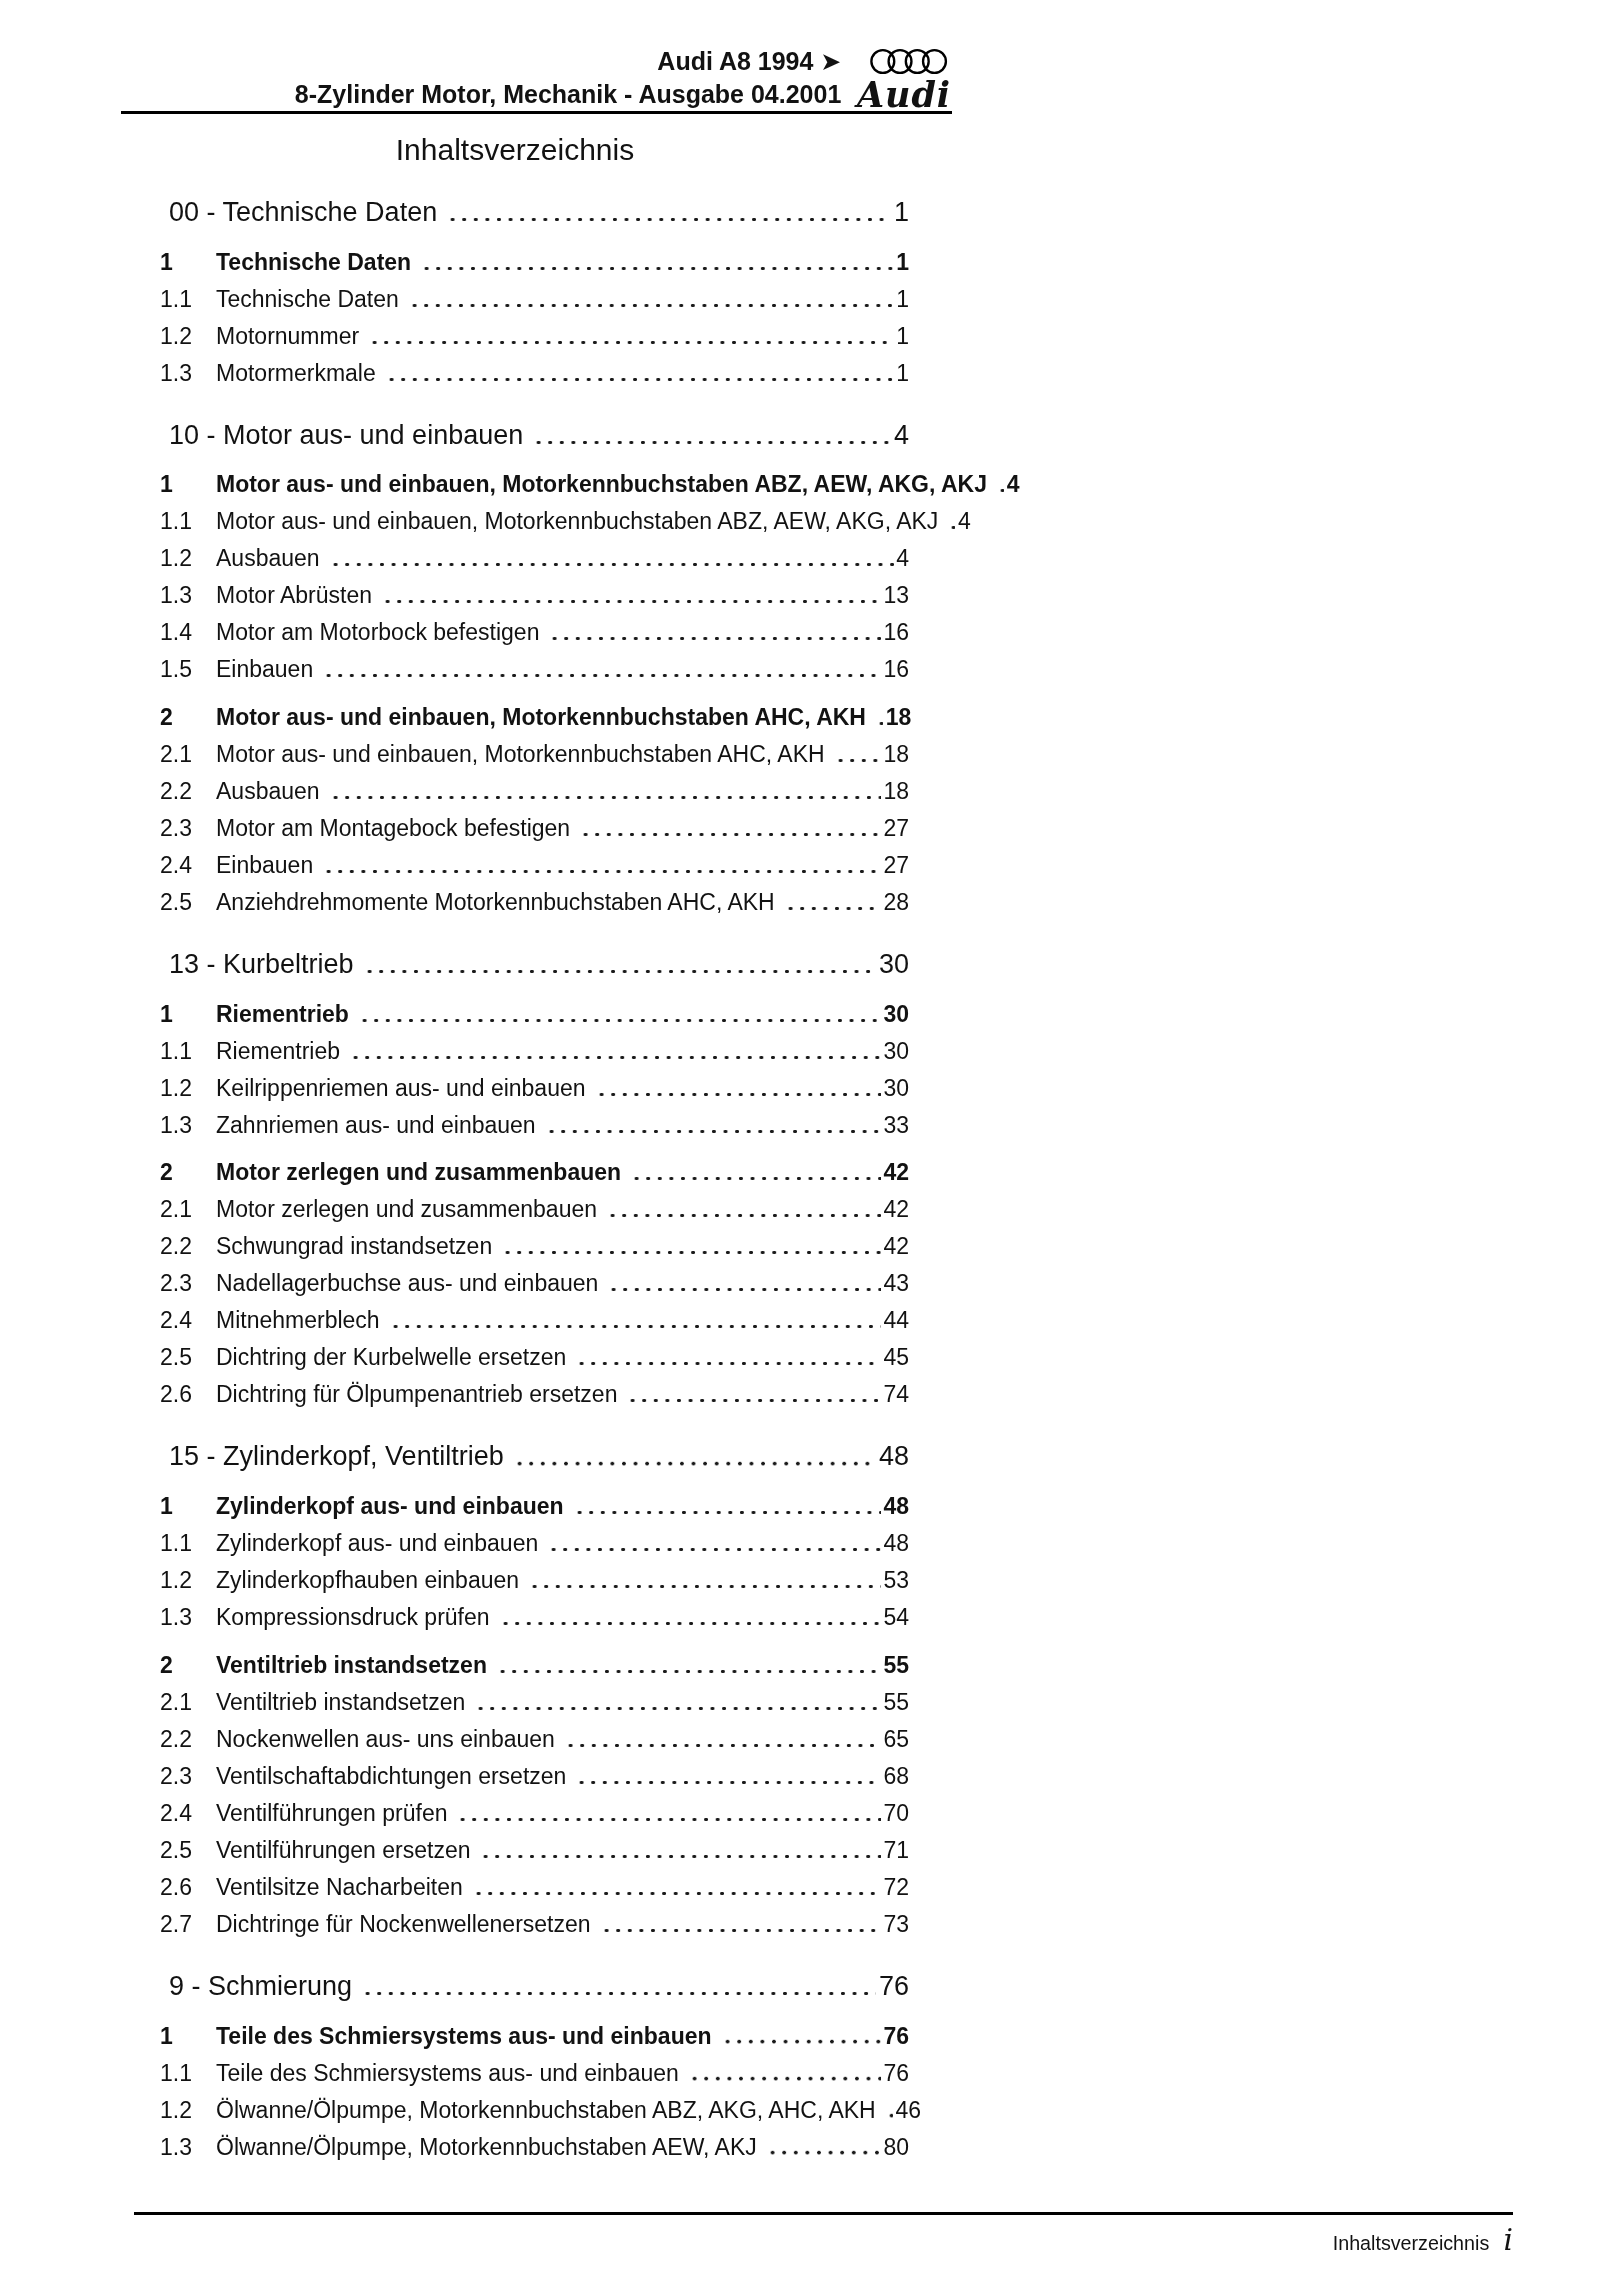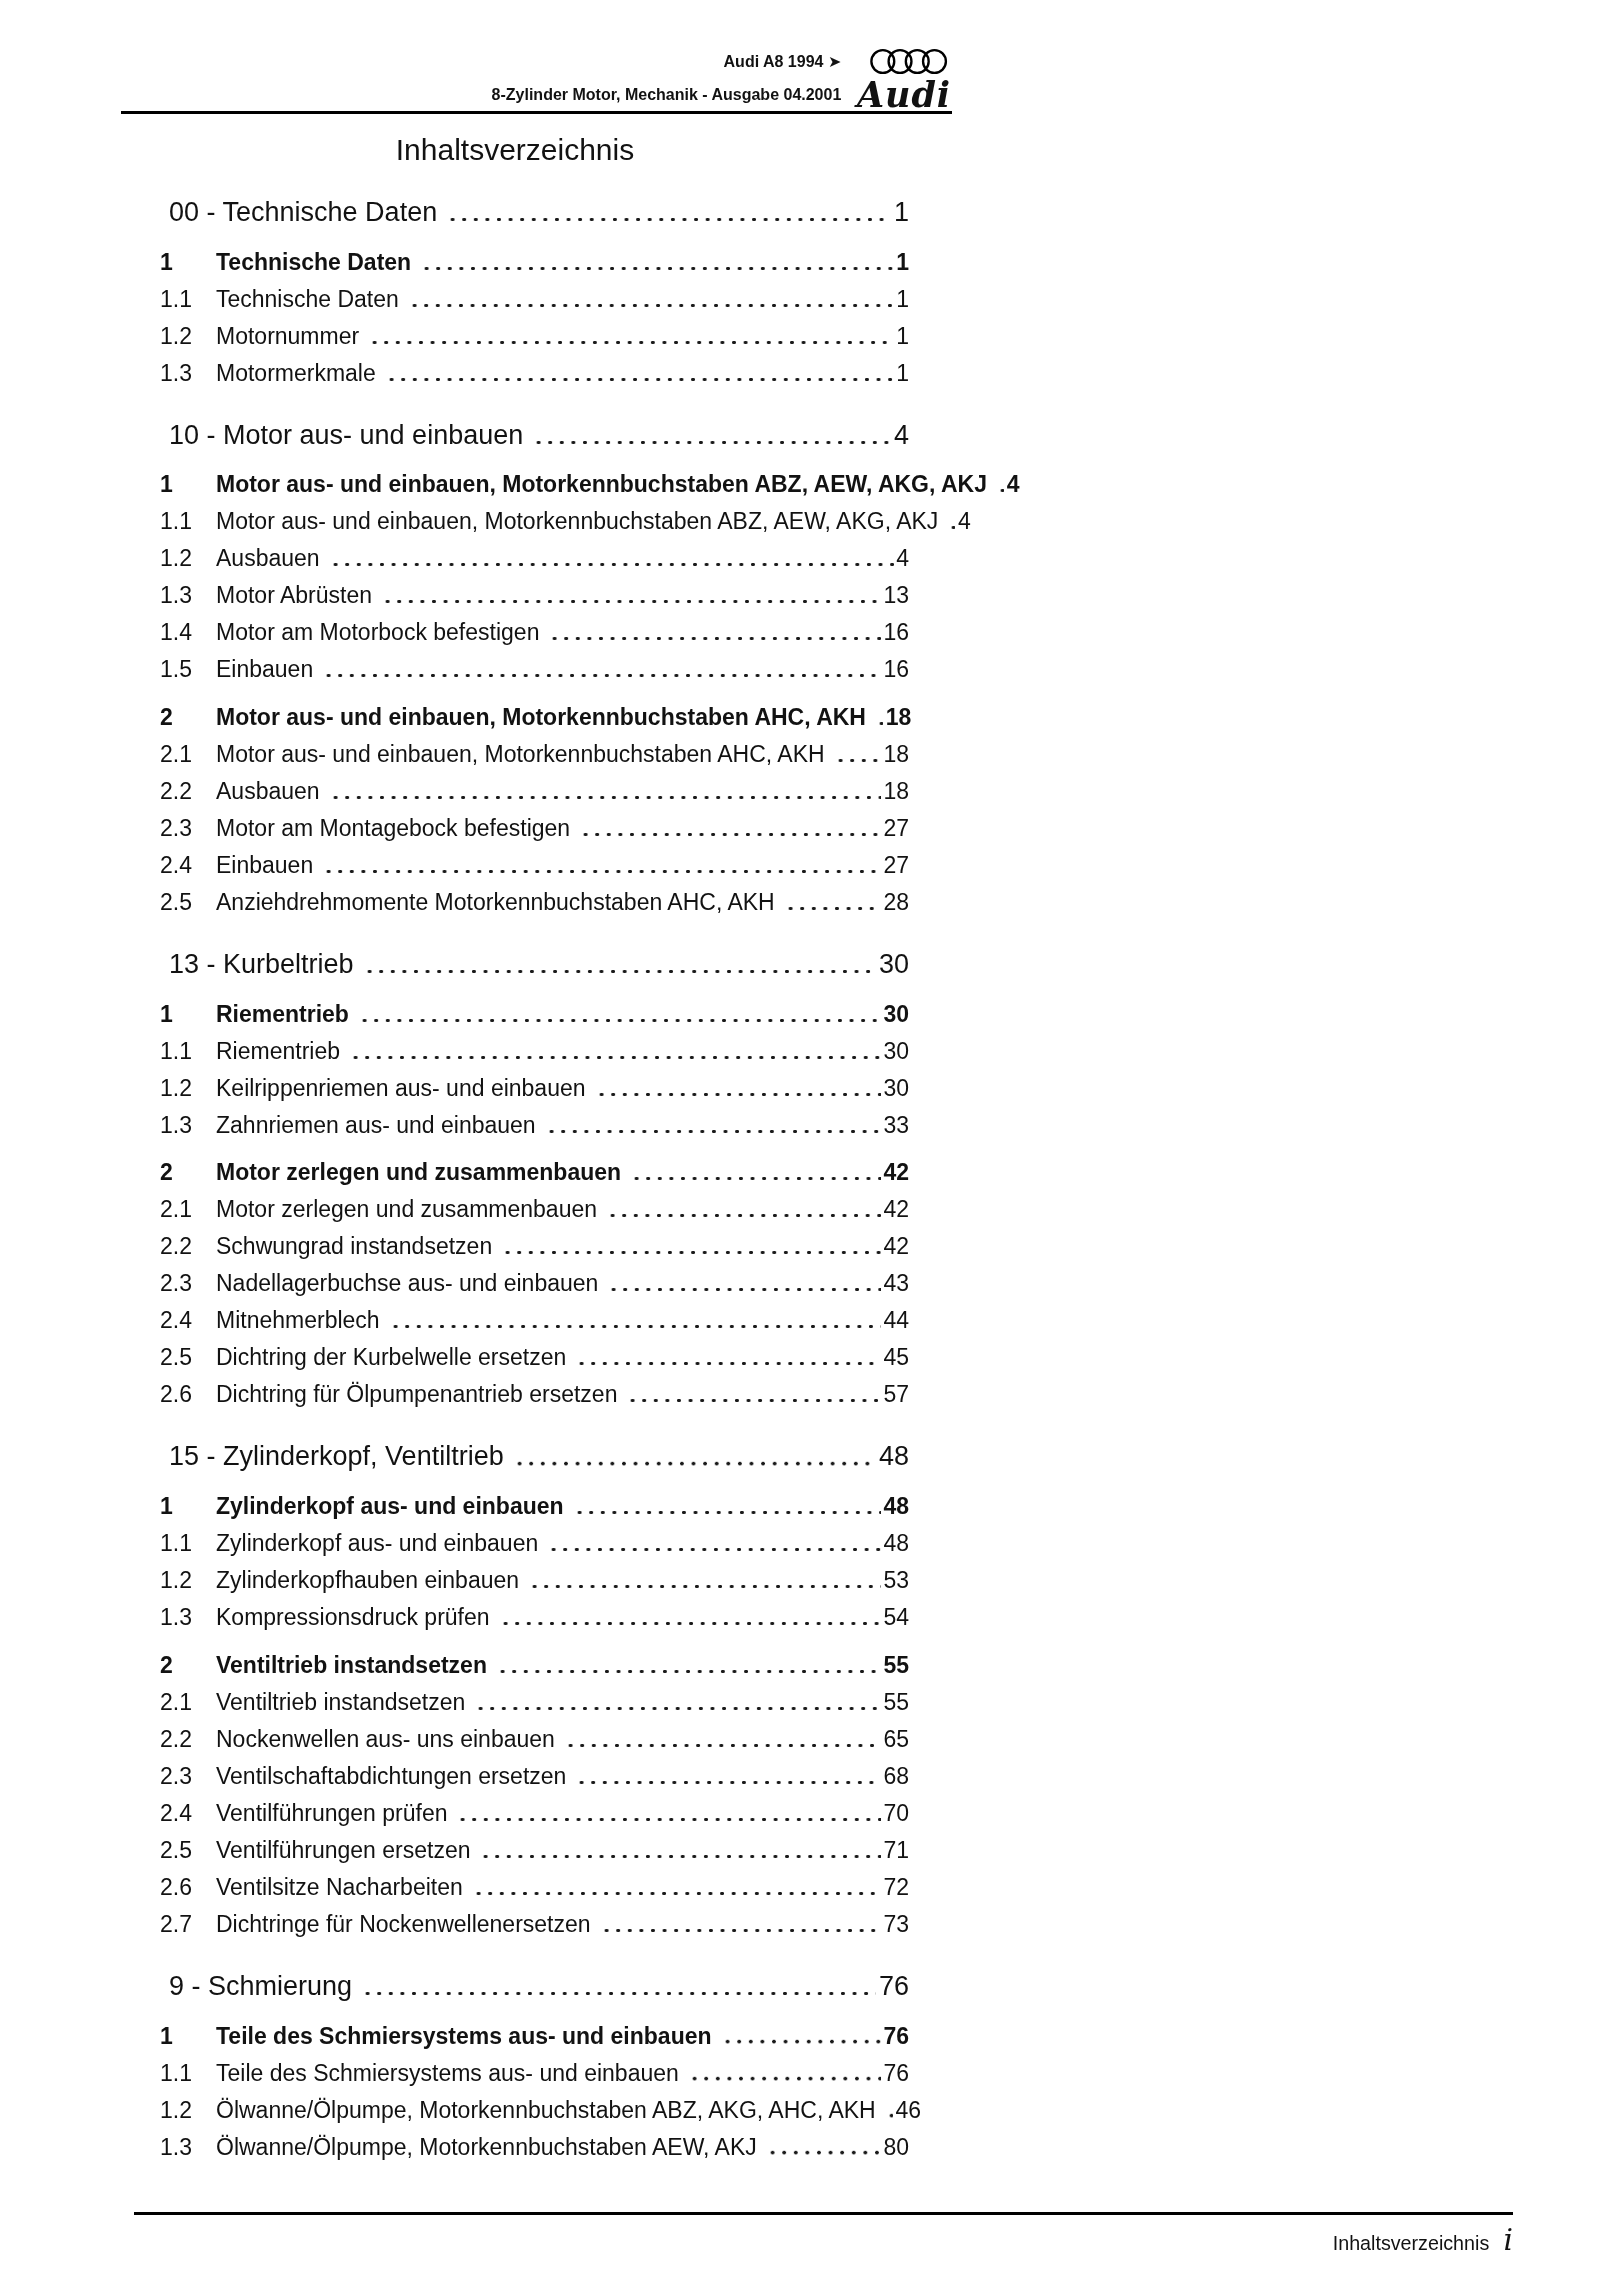--- a/index.html
+++ b/index.html
@@ -22,21 +22,21 @@
     right:669px;
     display:grid;
     grid-template-columns:auto 90px;
     column-gap:19.7px;
     row-gap:3.6px;
     align-items:center;
   }
   .htext {
     text-align:right;
     font-weight:bold;
-    font-size:16px;
+    font-size:25px;
     line-height:27px;
     white-space:nowrap;
   }
   .rings { width:82px; height:29px; justify-self:end; }
   .wordmark {
     font-family:"DejaVu Serif","Liberation Serif",serif;
     font-style:italic;
     font-weight:bold;
     font-size:35px;
     line-height:29px;
@@ -310,21 +310,21 @@
       <div class="row lvl2">
         <span class="num">2.5</span>
         <span class="ttl">Dichtring der Kurbelwelle ersetzen</span>
         <span class="dots"></span>
         <span class="pg">45</span>
       </div>
       <div class="row lvl2">
         <span class="num">2.6</span>
         <span class="ttl">Dichtring für Ölpumpenantrieb ersetzen</span>
         <span class="dots"></span>
-        <span class="pg">57</span>
+        <span class="pg">74</span>
       </div>
       <div class="row chapter">
         <span class="ttl">15 - Zylinderkopf, Ventiltrieb</span>
         <span class="dots"></span>
         <span class="pg">48</span>
       </div>
       <div class="row lvl1">
         <span class="num">1</span>
         <span class="ttl">Zylinderkopf aus- und einbauen</span>
         <span class="dots"></span>

